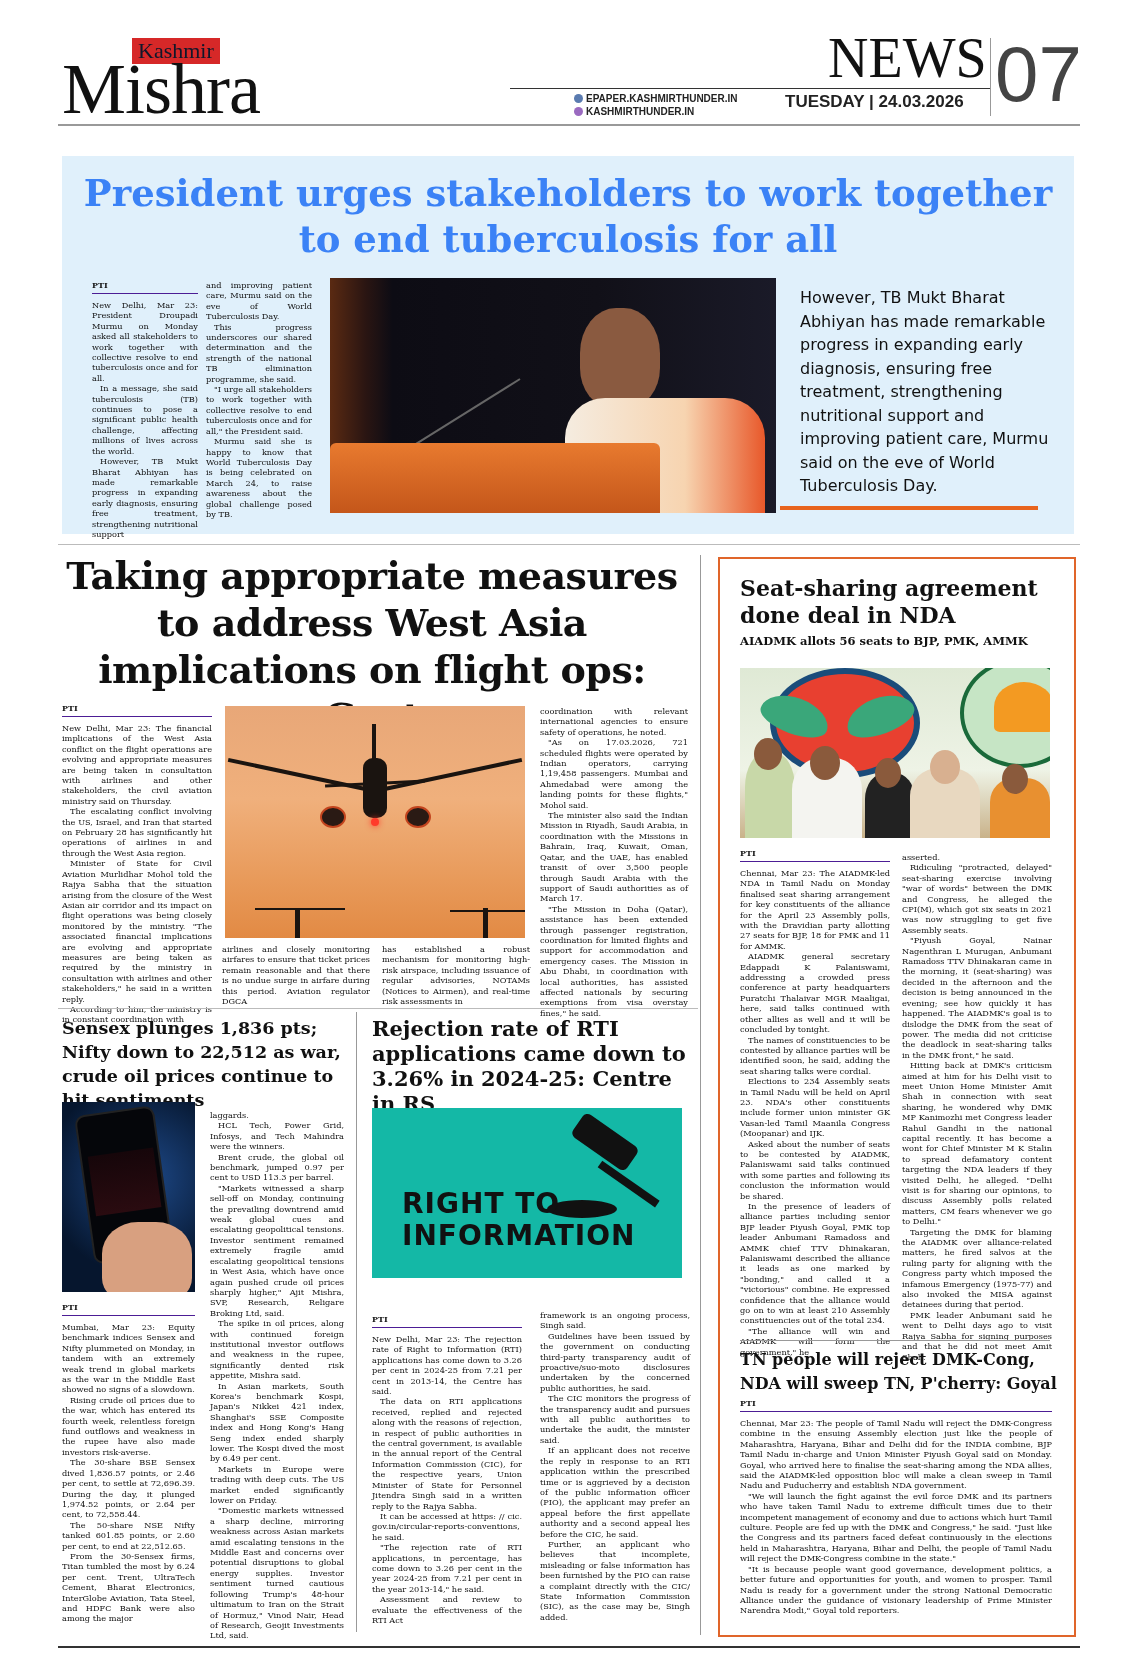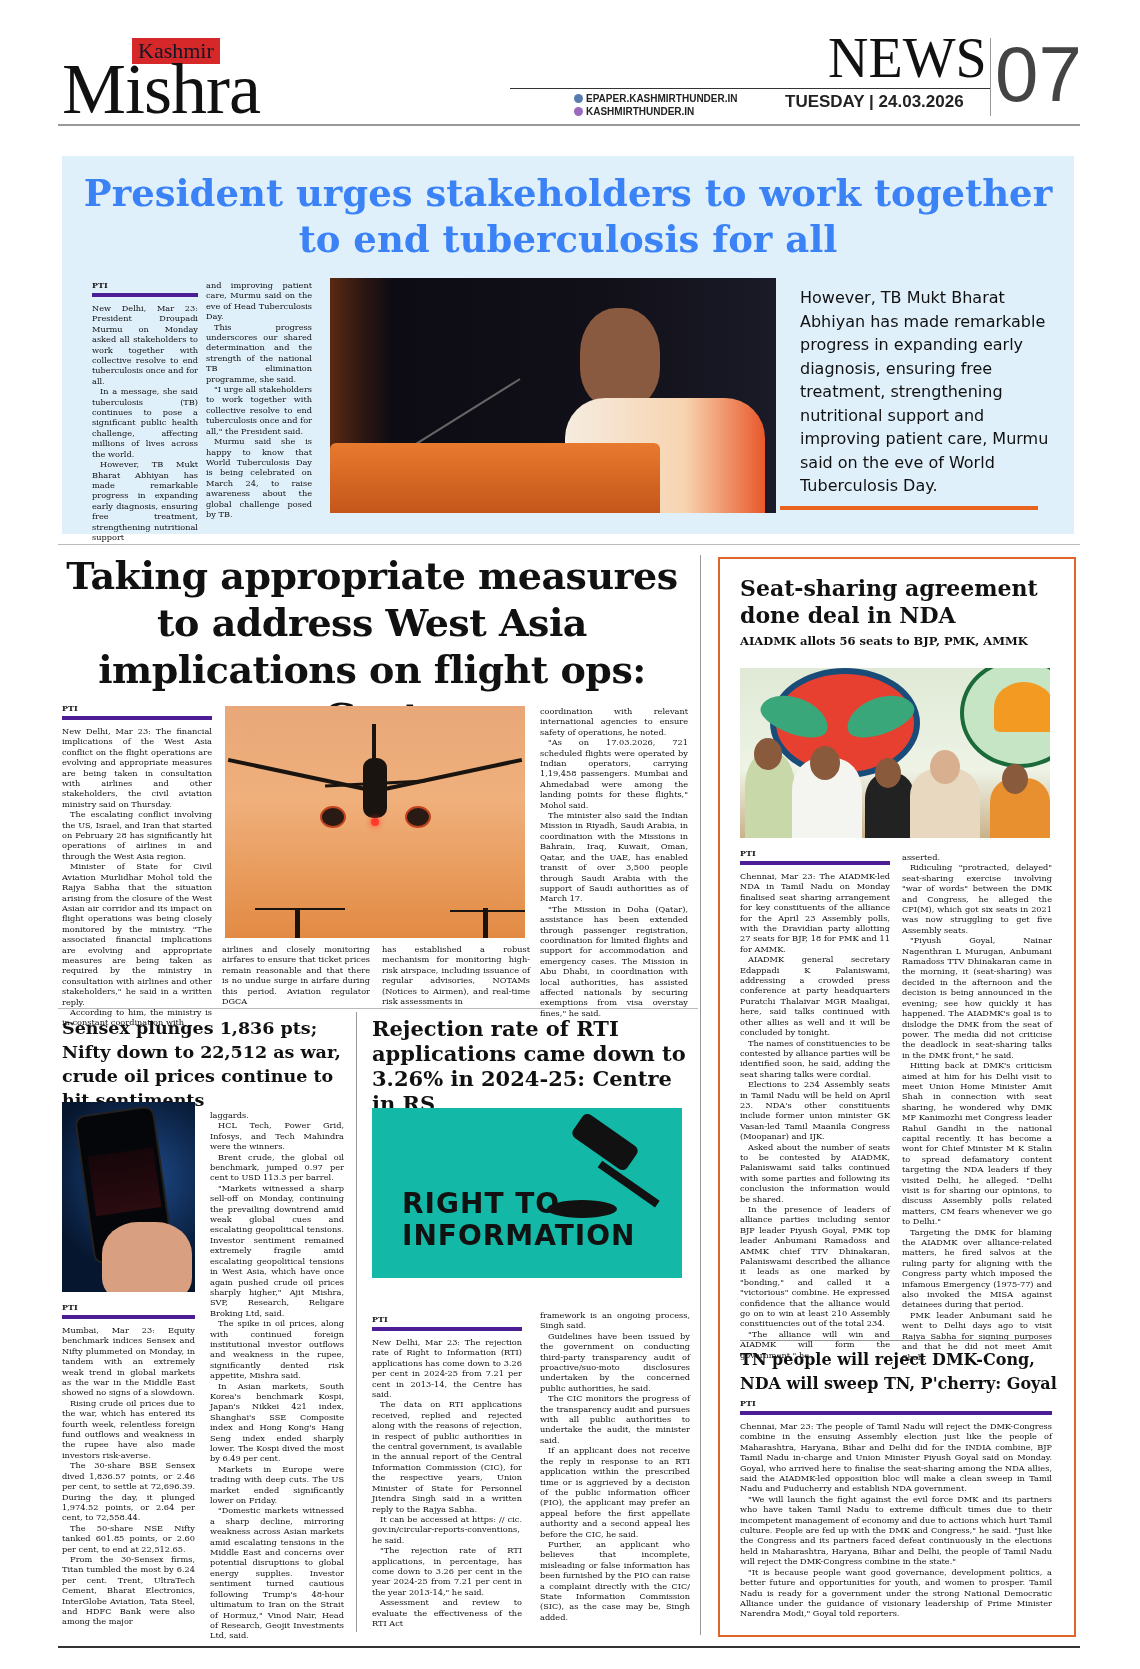--- a/index.html
+++ b/index.html
@@ -11,21 +11,21 @@
 .hdr-line{left:510px;top:88px;width:480px;height:1px;background:#333}
 .news-word{left:828px;top:30px;font-family:"Liberation Serif",serif;font-size:56px;line-height:56px;color:#111}
 .vdiv{left:990px;top:38px;width:1px;height:78px;background:#999}
 .page-num{left:995px;top:32px;font-family:"Liberation Sans",sans-serif;font-size:78px;line-height:84px;color:#444;font-weight:300}
 .urls{left:574px;top:92px;font-family:"Liberation Sans",sans-serif;font-size:10px;font-weight:bold;line-height:13px;color:#222}
 .urls div span.ico{display:inline-block;width:9px;height:9px;border-radius:50%;margin-right:3px;vertical-align:-1px}
 .dateline{left:785px;top:92px;font-family:"Liberation Sans",sans-serif;font-size:17px;font-weight:bold;color:#222}
 .hdr-rule{left:58px;top:124px;width:1022px;height:2px;background:#999}
 .tb-box{left:62px;top:156px;width:1012px;height:378px;background:#e0f0fb}
 .tb-title{left:62px;top:170px;width:1012px;text-align:center;font-family:"DejaVu Serif",serif;font-weight:bold;font-size:37px;line-height:46px;color:#3b82f6}
-.byline{font-family:"DejaVu Serif",serif;font-weight:bold;font-size:8px;border-bottom:4px solid #4c1d95;padding-bottom:3px;margin-bottom:6px}
+.byline{font-family:"DejaVu Serif",serif;font-weight:bold;font-size:8px;border-bottom:1px solid #4c1d95;padding-bottom:3px;margin-bottom:6px}
 .col{font-family:"DejaVu Serif",serif;font-size:8.2px;line-height:10.4px;text-align:justify;color:#111}
 .col p{text-indent:8px}
 .col p.first{text-indent:0}
 .tb-photo{left:330px;top:278px;width:446px;height:235px;background:linear-gradient(90deg,#5a2a12 0,#2a1512 8%,#0d0c14 14%,#111018 60%,#1a1a28 100%);overflow:hidden}
 .podium{position:absolute;left:0;bottom:0;width:330px;height:70px;background:linear-gradient(180deg,#e87a2f,#c4561a);border-radius:6px 6px 0 0}
 .person-face{position:absolute;left:250px;top:30px;width:80px;height:100px;background:#8a5a40;border-radius:45% 45% 40% 40%}
 .person-body{position:absolute;left:235px;top:120px;width:200px;height:120px;background:linear-gradient(90deg,#f5ece0,#f7d4b0 60%,#e8582a);border-radius:40px 40px 0 0}
 .mic{position:absolute;left:50px;top:100px;width:140px;height:2px;background:#666;transform:rotate(-32deg);transform-origin:right}
 .tb-quote{left:800px;top:286px;width:258px;font-family:"DejaVu Sans",sans-serif;font-size:16px;line-height:23.5px;color:#111}
 .tb-quote-rule{left:780px;top:506px;width:258px;height:4px;background:#e8641e}
@@ -90,21 +90,21 @@
 <h1 class="abs tb-title">President urges stakeholders to work together to end tuberculosis for all</h1>
 <div class="abs" style="left:92px;top:280px;width:106px">
   <div class="byline">PTI</div>
   <div class="col">
     <p class="first">New Delhi, Mar 23: President Droupadi Murmu on Monday asked all stakeholders to work together with collective resolve to end tuberculosis once and for all.</p>
     <p>In a message, she said tuberculosis (TB) continues to pose a significant public health challenge, affecting millions of lives across the world.</p>
     <p>However, TB Mukt Bharat Abhiyan has made remarkable progress in expanding early diagnosis, ensuring free treatment, strengthening nutritional support</p>
   </div>
 </div>
 <div class="abs col" style="left:206px;top:280px;width:106px">
-  <p class="first">and improving patient care, Murmu said on the eve of Head Tuberculosis Day.</p>
+  <p class="first">and improving patient care, Murmu said on the eve of World Tuberculosis Day.</p>
   <p>This progress underscores our shared determination and the strength of the national TB elimination programme, she said.</p>
   <p>"I urge all stakeholders to work together with collective resolve to end tuberculosis once and for all," the President said.</p>
   <p>Murmu said she is happy to know that World Tuberculosis Day is being celebrated on March 24, to raise awareness about the global challenge posed by TB.</p>
 </div>
 <div class="abs tb-photo">
   <div class="person-face"></div>
   <div class="person-body"></div>
   <div class="mic"></div>
   <div class="podium"></div>
 </div>

